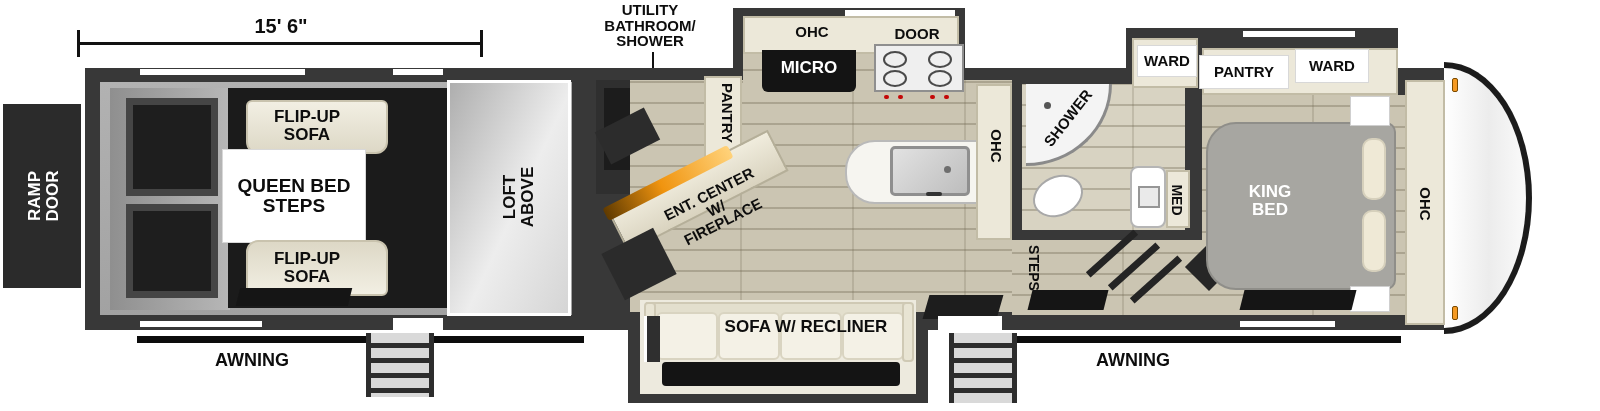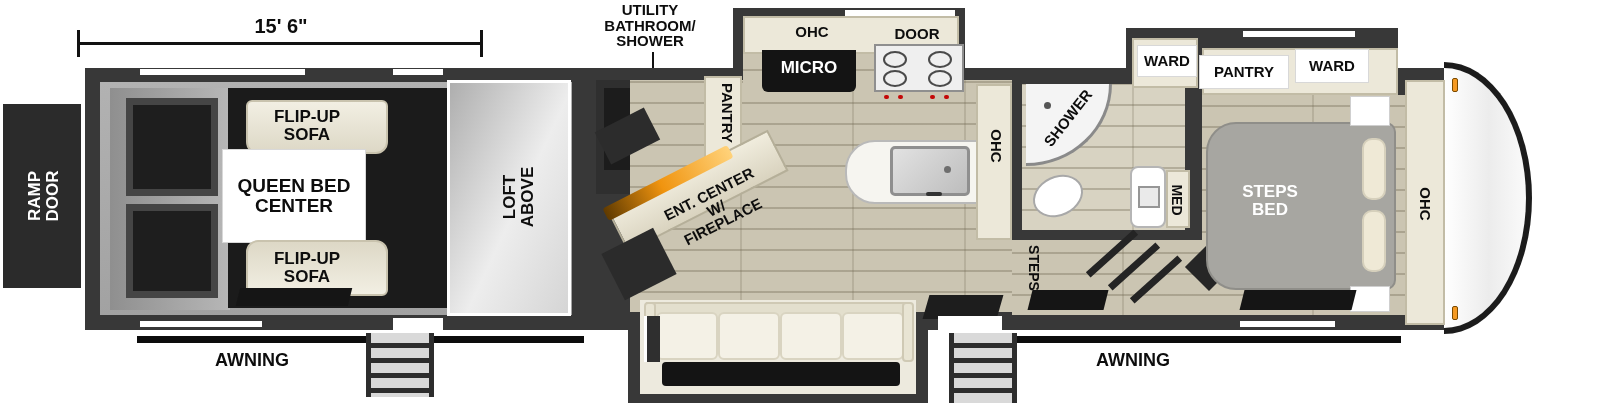--- a/index.html
+++ b/index.html
@@ -56,21 +56,21 @@
   <div class="abs" style="left:126px;top:98px;width:92px;height:98px;background:#1e1e1e;border:7px solid #454545;"></div>
   <div class="abs" style="left:126px;top:204px;width:92px;height:94px;background:#1e1e1e;border:7px solid #454545;"></div>
   <div class="abs" style="left:228px;top:88px;width:220px;height:220px;background:#1b1b1b;"></div>
 
   <div class="abs" style="left:447px;top:80px;width:124px;height:236px;background:linear-gradient(115deg,#aeaeae,#ededed 55%,#d5d5d5);border:3px solid #ffffff;"></div>
   <div class="lbl" style="left:519px;top:197px;width:72px;font-size:17px;transform:translate(-50%,-50%) rotate(-90deg);">LOFT ABOVE</div>
 
   <div class="abs" style="left:246px;top:100px;width:142px;height:54px;background:linear-gradient(180deg,#f2efe3,#ddd8c6);border:2px solid #c9c3ae;border-radius:6px 6px 12px 12px;"></div>
   <div class="lbl" style="left:307px;top:126px;width:92px;font-size:17px;">FLIP-UP SOFA</div>
   <div class="plate" style="left:223px;top:150px;width:142px;height:92px;"></div>
-  <div class="lbl" style="left:294px;top:196px;width:124px;font-size:19px;">QUEEN BED CENTER</div>
+  <div class="lbl" style="left:294px;top:196px;width:124px;font-size:19px;">QUEEN BED STEPS</div>
   <div class="abs" style="left:246px;top:240px;width:142px;height:56px;background:linear-gradient(0deg,#f2efe3,#ddd8c6);border:2px solid #c9c3ae;border-radius:12px 12px 6px 6px;"></div>
   <div class="lbl" style="left:307px;top:268px;width:92px;font-size:17px;">FLIP-UP SOFA</div>
   <div class="mat" style="left:238px;top:288px;width:112px;height:18px;"></div>
 
   <div class="abs" style="left:596px;top:80px;width:108px;height:114px;background:#2f2f2f;"></div>
   <div class="abs" style="left:604px;top:88px;width:66px;height:82px;background:#1c1c1c;"></div>
   <div class="abs" style="left:648px;top:112px;width:50px;height:72px;background:#f4f4f4;border:2px solid #bfbfbf;border-radius:8px;transform:rotate(18deg);"></div>
 
   <div class="planks" style="left:630px;top:80px;width:382px;height:232px;"></div>
   <div class="planks" style="left:743px;top:52px;width:216px;height:38px;"></div>
@@ -117,20 +117,21 @@
   <div class="abs" style="left:640px;top:300px;width:276px;height:94px;background:#edeade;"></div>
   <div class="abs" style="left:646px;top:302px;width:264px;height:18px;background:#e3dfcd;border:2px solid #cfc9b4;"></div>
   <div class="abs" style="left:644px;top:302px;width:12px;height:60px;background:#e8e4d3;border:2px solid #cfc9b4;border-radius:4px;"></div>
   <div class="abs" style="left:656px;top:312px;width:62px;height:48px;background:#f4f1e6;border:2px solid #d9d4c1;border-radius:6px;"></div>
   <div class="abs" style="left:718px;top:312px;width:62px;height:48px;background:#f4f1e6;border:2px solid #d9d4c1;border-radius:6px;"></div>
   <div class="abs" style="left:780px;top:312px;width:62px;height:48px;background:#f4f1e6;border:2px solid #d9d4c1;border-radius:6px;"></div>
   <div class="abs" style="left:842px;top:312px;width:62px;height:48px;background:#f4f1e6;border:2px solid #d9d4c1;border-radius:6px;"></div>
   <div class="abs" style="left:902px;top:302px;width:12px;height:60px;background:#e8e4d3;border:2px solid #cfc9b4;border-radius:4px;"></div>
   <div class="abs" style="left:662px;top:362px;width:238px;height:24px;background:#141414;border-radius:4px;"></div>
   <div class="abs" style="left:644px;top:316px;width:16px;height:46px;background:#2f2f2f;border-left:3px solid #ffffff;"></div>
+  <div class="lbl" style="left:806px;top:327px;font-size:17px;white-space:nowrap;">SOFA W/ RECLINER</div>
   <div class="abs" style="left:926px;top:295px;width:74px;height:24px;background:#1d1d1d;transform:skewX(-16deg);"></div>
 
   <div class="planks planks-light" style="left:1022px;top:84px;width:163px;height:146px;"></div>
   <div class="abs" style="left:1026px;top:84px;width:86px;height:82px;background:#f4f4f4;border-right:3px solid #8a8a8a;border-bottom:3px solid #8a8a8a;border-radius:0 0 100% 0;"></div>
   <div class="abs" style="left:1044px;top:102px;width:7px;height:7px;background:#555;border-radius:50%;"></div>
   <div class="lbl" style="left:1068px;top:118px;font-size:15px;white-space:nowrap;transform:translate(-50%,-50%) rotate(-52deg);">SHOWER</div>
   <div class="abs" style="left:1032px;top:176px;width:52px;height:40px;background:#ffffff;border:2px solid #a8a8a8;border-radius:50%;transform:rotate(-25deg);"></div>
   <div class="abs" style="left:1130px;top:166px;width:36px;height:62px;background:#ffffff;border:2px solid #b5b5b5;border-radius:8px;"></div>
   <div class="abs" style="left:1138px;top:186px;width:22px;height:22px;border:2px solid #969696;background:#eaeaea;"></div>
   <div class="cab" style="left:1166px;top:170px;width:24px;height:58px;"></div>
@@ -142,21 +143,21 @@
   <div class="cab" style="left:1202px;top:48px;width:196px;height:47px;"></div>
   <div class="planks" style="left:1202px;top:95px;width:203px;height:220px;"></div>
   <div class="plate" style="left:1200px;top:56px;width:88px;height:32px;"></div>
   <div class="lbl" style="left:1244px;top:72px;font-size:15px;white-space:nowrap;">PANTRY</div>
   <div class="plate" style="left:1296px;top:50px;width:72px;height:32px;"></div>
   <div class="lbl" style="left:1332px;top:66px;font-size:15px;white-space:nowrap;">WARD</div>
   <div class="abs" style="left:1192px;top:250px;width:34px;height:34px;background:#262626;transform:rotate(45deg);"></div>
   <div class="abs" style="left:1206px;top:122px;width:190px;height:168px;background:#a7a6a1;border:2px solid #8f8e89;border-radius:30px 10px 10px 30px;"></div>
   <div class="abs" style="left:1362px;top:138px;width:24px;height:62px;background:#efe9d6;border:2px solid #d6d0bc;border-radius:10px;"></div>
   <div class="abs" style="left:1362px;top:210px;width:24px;height:62px;background:#efe9d6;border:2px solid #d6d0bc;border-radius:10px;"></div>
-  <div class="lbl white" style="left:1270px;top:201px;width:62px;font-size:17px;">STEPS BED</div>
+  <div class="lbl white" style="left:1270px;top:201px;width:62px;font-size:17px;">KING BED</div>
   <div class="abs" style="left:1350px;top:96px;width:40px;height:30px;background:#ffffff;border:1px solid #cfcfcf;"></div>
   <div class="abs" style="left:1350px;top:286px;width:40px;height:26px;background:#ffffff;border:1px solid #cfcfcf;"></div>
   <div class="mat" style="left:1242px;top:290px;width:112px;height:20px;"></div>
   <div class="cab" style="left:1405px;top:80px;width:40px;height:245px;"></div>
   <div class="lbl" style="left:1425px;top:204px;font-size:15px;white-space:nowrap;transform:translate(-50%,-50%) rotate(90deg);">OHC</div>
 
   <div class="win" style="left:140px;top:69px;width:165px;height:6px;"></div>
   <div class="win" style="left:393px;top:69px;width:50px;height:6px;"></div>
   <div class="win" style="left:140px;top:321px;width:122px;height:6px;"></div>
   <div class="win" style="left:393px;top:318px;width:50px;height:12px;"></div>

